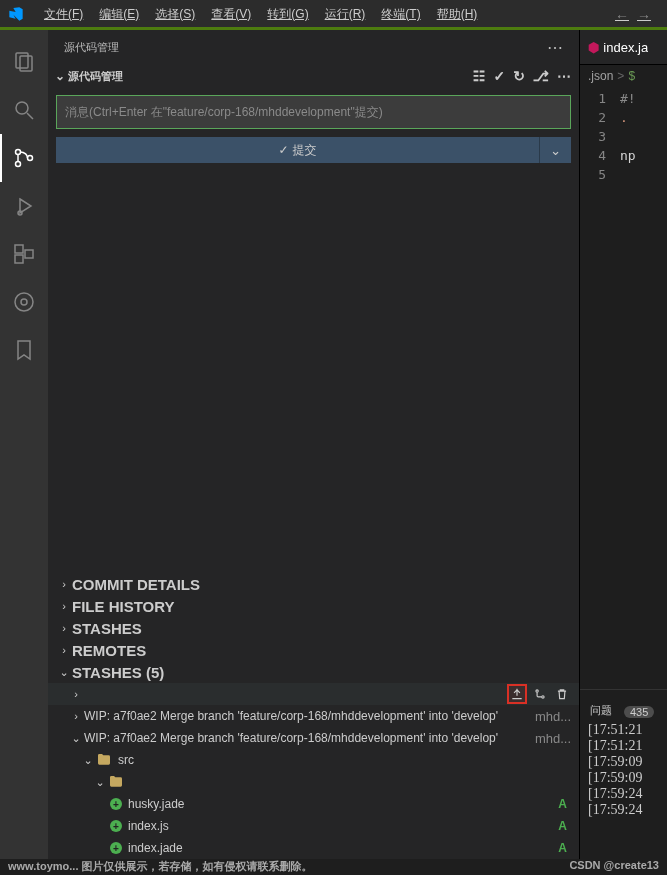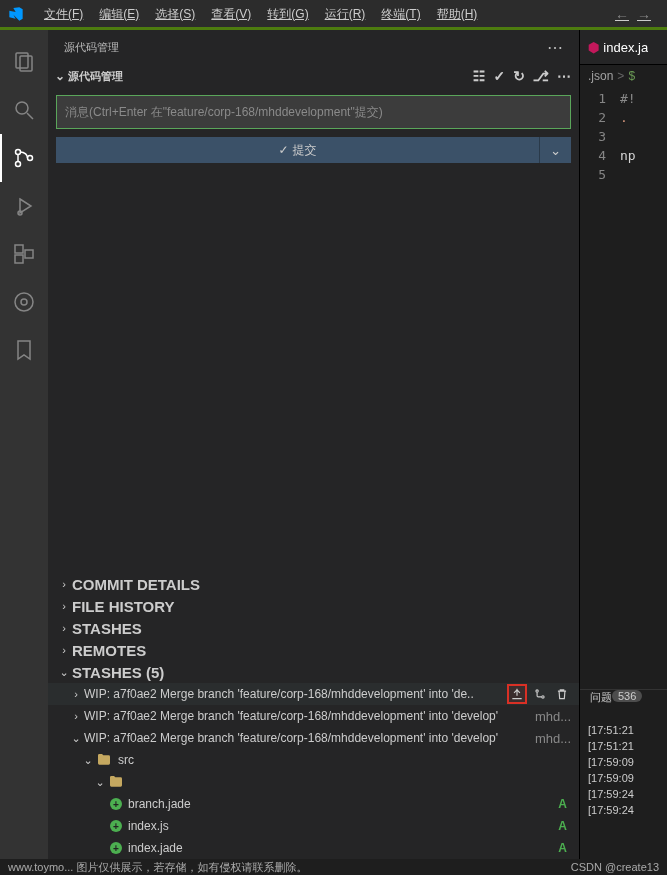--- a/index.html
+++ b/index.html
@@ -346,47 +346,49 @@
     .problems-panel {
       height: 170px;
       background: #1e1e1e;
       border-top: 1px solid #333;
       display: flex;
       flex-direction: column;
     }
     .problems-header {
       height: 28px;
       display: flex;
-      align-items: flex-start;
+      align-items: flex-end;
       padding: 0 10px;
       font-size: 11px;
       color: #ccc;
+      gap: 12px;
     }
     .problems-header .badge {
       background: #4d4d4d;
       border-radius: 10px;
       padding: 0 6px;
       font-size: 11px;
     }
     .terminal-lines {
-      font-family: Liberation Sans, sans-serif;
-      font-size: 11px;
+      font-family: Liberation Serif, serif;
+      font-size: 14px;
       line-height: 16px;
       padding: 4px 8px;
       overflow: hidden;
     }
     .terminal-lines div { white-space: pre; }
     .footer {
       height: 16px;
       font-size: 11px;
       color: #aaa;
       display: flex;
-      align-items: center;
+      align-items: flex-start;
       padding: 0 8px;
       background: #1e1e1e;
+      font-weight: bold;
     }
     .footer-right {
       margin-left: auto;
     }
   </style>
 </head>
 <body>
 
 <div class="menu-bar">
   <svg class="vscode-icon" viewBox="0 0 24 24">
@@ -506,21 +508,20 @@
         <span class="chev">›</span>
         <span class="section-label">REMOTES</span>
       </div>
       <div class="tree-row">
         <span class="chev">⌄</span>
         <span class="section-label">STASHES (5)</span>
       </div>
 
       <div class="tree-row depth-1 hovered">
         <span class="chev">›</span>
-        <span class="label">WIP: a7f0ae2 Merge branch 'feature/corp-168/mhddevelopment' into 'de..</span>
         <div class="row-actions">
           <span class="icon-box highlighted-action">
             <svg width="14" height="14" viewBox="0 0 24 24" fill="none" stroke="currentColor" stroke-width="2">
                 <path d="M12 3v12M7 10l5-5 5 5M4 20h16"></path>
               </svg>
           </span>
           <span class="icon-box">
             <svg width="14" height="14" viewBox="0 0 24 24" fill="none" stroke="currentColor" stroke-width="2">
                 <circle cx="7" cy="7" r="2"></circle>
                 <circle cx="17" cy="17" r="2"></circle>
@@ -557,21 +558,21 @@
 
       <div class="tree-row depth-3">
         <span class="chev">⌄</span>
         <svg class="file-icon folder-icon" viewBox="0 0 24 24" fill="currentColor">
             <path d="M3 5a2 2 0 012-2h4l2 2h8a2 2 0 012 2v10a2 2 0 01-2 2H5a2 2 0 01-2-2V5z"></path>
           </svg>
       </div>
 
       <div class="tree-row depth-3" style="padding-left:62px">
         <span class="add-dot">+</span>
-        <span class="label">branch.jade</span>
+        <span class="label">husky.jade</span>
         <span class="status-letter">A</span>
       </div>
       <div class="tree-row depth-3" style="padding-left:62px">
         <span class="add-dot">+</span>
         <span class="label">index.js</span>
         <span class="status-letter">A</span>
       </div>
       <div class="tree-row depth-3" style="padding-left:62px">
         <span class="add-dot">+</span>
         <span class="label">index.jade</span>
@@ -603,21 +604,21 @@
       <div class="code">
         <div class="l1">#!</div>
         <div class="l2">.</div>
         <div>&nbsp;</div>
         <div class="l4">np</div>
       </div>
     </div>
     <div class="problems-panel">
       <div class="problems-header">
         <span>问题</span>
-        <span class="badge">536</span>
+        <span class="badge">435</span>
       </div>
       <div class="terminal-lines">
         <div>[17:51:21</div>
         <div>[17:51:21</div>
         <div>[17:59:09</div>
         <div>[17:59:09</div>
         <div>[17:59:24</div>
         <div>[17:59:24</div>
       </div>
     </div>

